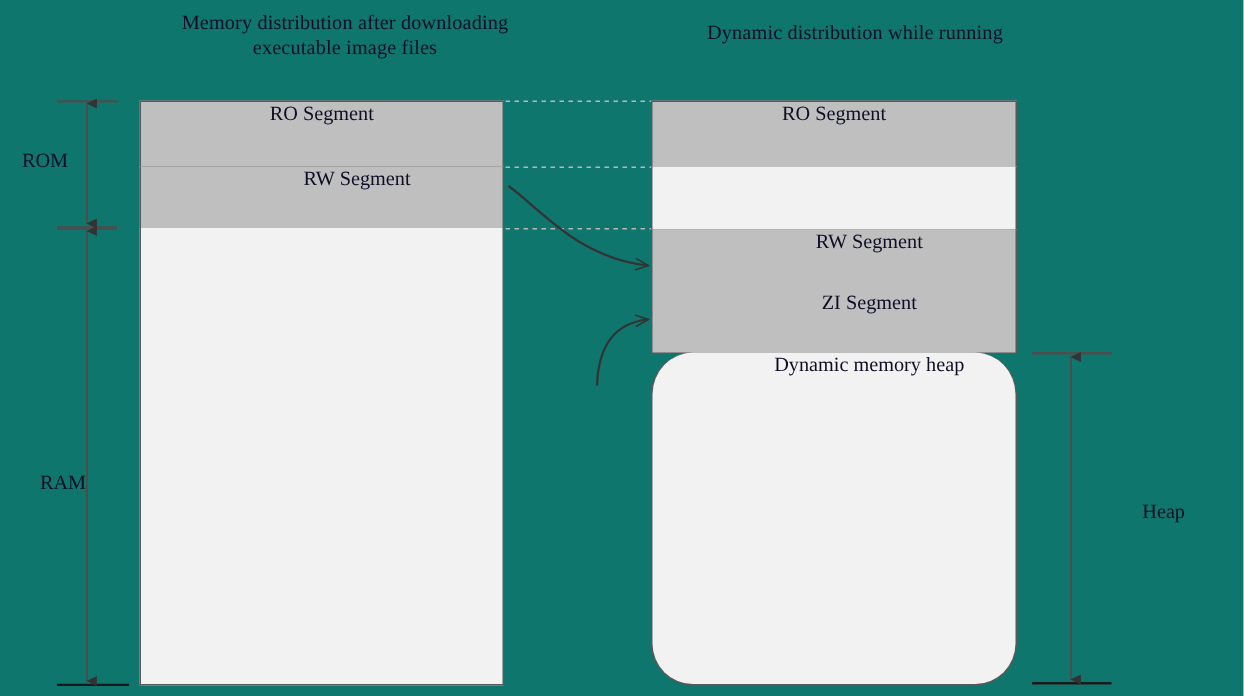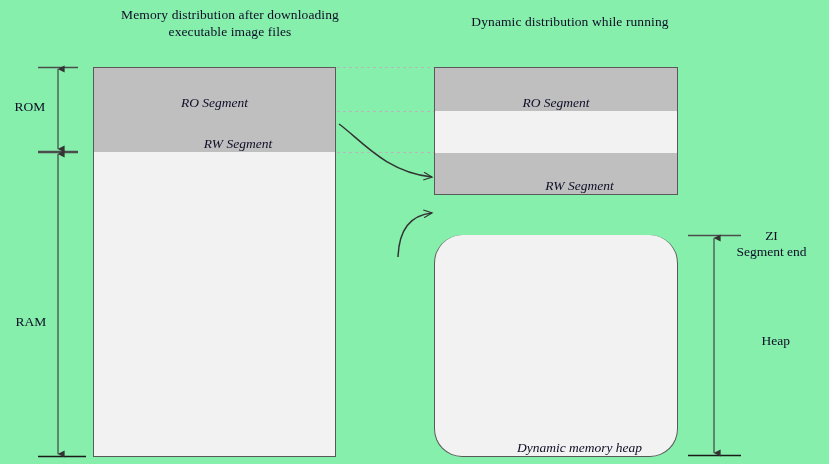--- a/index.html
+++ b/index.html
@@ -4,21 +4,21 @@
 <style>
   html, body {
     margin: 0;
     padding: 0;
     background: #ffffff;
   }
   #canvas {
     position: relative;
     width: 829px;
     height: 464px;
-    background: #86efac;
+    background: #0f766e;
     font-family: "Liberation Serif", "DejaVu Serif", serif;
     color: #1a1a1a;
     overflow: hidden;
   }
 
   
   .col-title {
     position: absolute;
     text-align: center;
     font-size: 13.5px;
@@ -28,25 +28,24 @@
   }
   #title-left  { left: 120px; top: 6px;  width: 220px; }
   #title-right { left: 455px; top: 13px; width: 230px; }
 
   
   .block {
     position: absolute;
     box-sizing: border-box;
     border: 1.4px solid #595959;
     display: flex;
-    align-items: flex-end;
+    align-items: flex-start;
     justify-content: center;
     font-size: 13.5px;
     color: #0d0d26;
-    font-style: italic;
   }
   .block.gray  { background: #bfbfbf; }
   .block.light { background: #f2f2f2; }
   .block.plain { border-top: none; padding-left: 47px; }
 
   
   #left-ro   { left: 93px; top: 67px;  width: 243px; height: 45px; }
   #left-rw   { left: 93px; top: 111px; width: 243px; height: 42px; }
   #left-free { left: 93px; top: 152px; width: 243px; height: 305px; }
 
@@ -59,21 +58,21 @@
 
   
   .dim-label {
     position: absolute;
     font-size: 13.5px;
     color: #0d0d26;
     text-align: center;
     line-height: 16px;
   }
   #label-rom  { left: 2px;  top: 99px;  width: 56px; }
-  #label-ram  { left: 3px;  top: 314px; width: 56px; }
+  #label-ram  { left: 14px;  top: 314px; width: 56px; }
   #label-zi   { left: 714px; top: 228px; width: 115px; }
   #label-heap { left: 700px; top: 333px; width: 90px; text-align: right;}
 
   
   #overlay {
     position: absolute;
     left: 0; top: 0;
     width: 829px; height: 464px;
     pointer-events: none;
   }
@@ -98,30 +97,29 @@
 
   <div class="block gray" id="right-ro">
     <span>RO Segment</span>
   </div>
   <div class="block light plain" id="right-gap">
     <span></span>
   </div>
   <div class="block gray plain" id="right-rw">
     <span>RW Segment</span>
   </div>
+  <div class="block gray plain" id="right-zi">
+    <span>ZI Segment</span>
+  </div>
   <div class="block light plain" id="right-heap">
     <span>Dynamic memory heap</span>
   </div>
 
   <div class="dim-label" id="label-rom">ROM</div>
   <div class="dim-label" id="label-ram">RAM</div>
-  <div class="dim-label" id="label-zi">
-    <div>ZI</div>
-    <div>Segment end</div>
-  </div>
   <div class="dim-label" id="label-heap">Heap</div>
 
   <svg id="overlay" viewBox="0 0 829 464">
     <defs>
       <marker id="ah-down" markerWidth="9" markerHeight="9" refX="4.5" refY="7.6" orient="auto" markerUnits="userSpaceOnUse">
         <path d="M1.1,1 L4.5,8 L7.9,1 Z" fill="#333333"></path>
       </marker>
       <marker id="ah-up" markerWidth="9" markerHeight="9" refX="4.5" refY="7.6" orient="auto" markerUnits="userSpaceOnUse">
         <path d="M1.1,1 L4.5,8 L7.9,1 Z" fill="#333333"></path>
       </marker>

